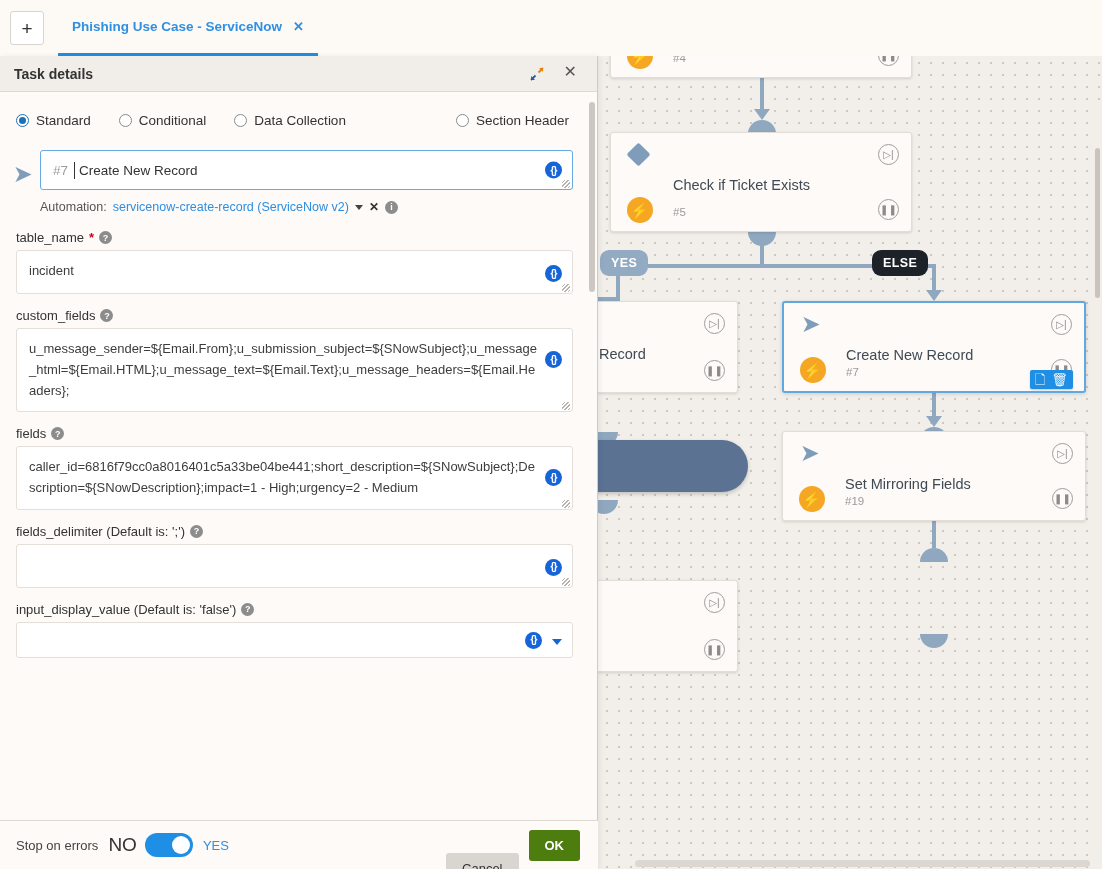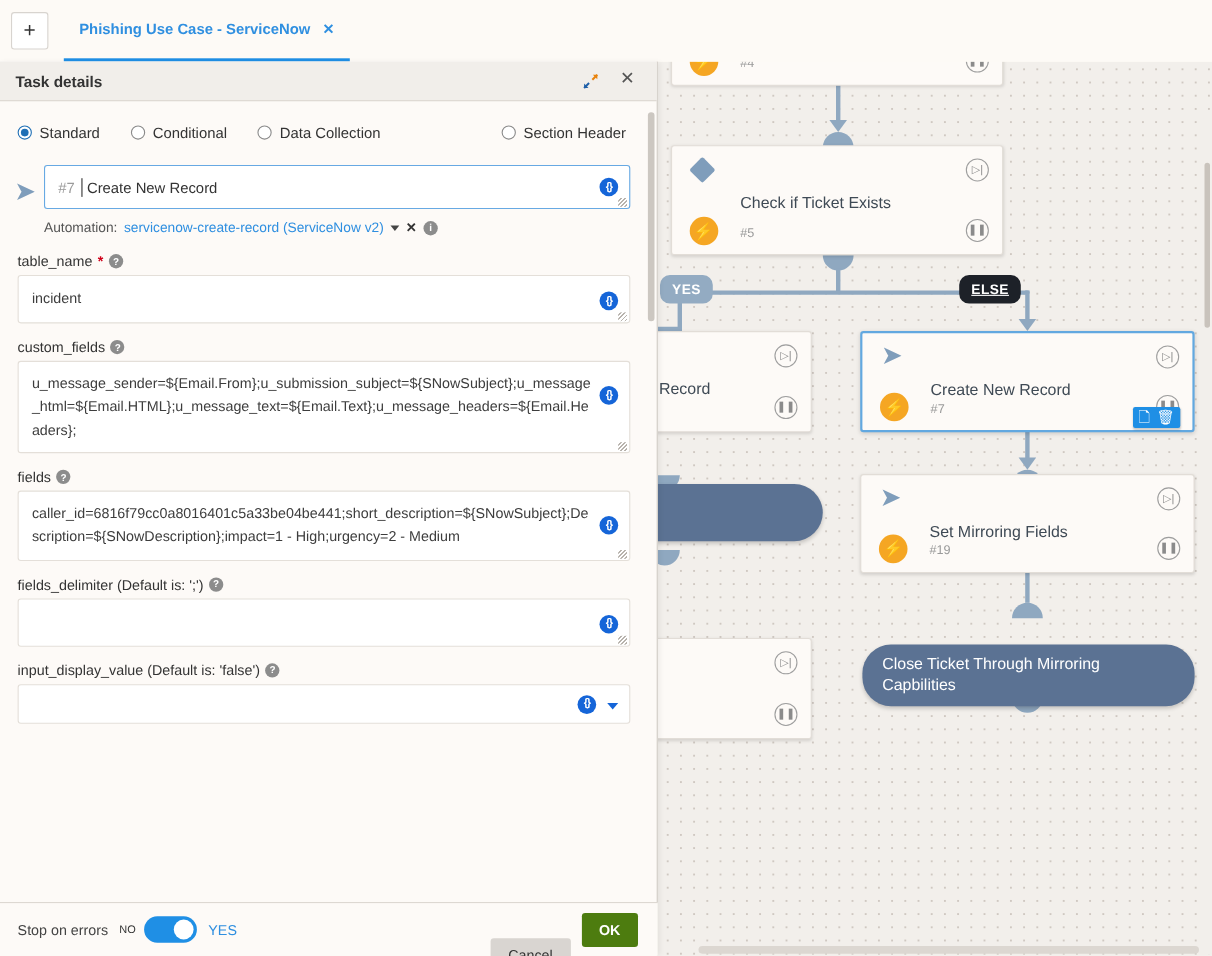--- a/index.html
+++ b/index.html
@@ -107,21 +107,21 @@
 
   .branch-label {
     position: absolute;
     border-radius: 9px;
     color: #fff;
     font-size: 12.5px; font-weight: bold;
     padding: 6px 11px;
     letter-spacing: .4px;
   }
   .branch-yes { background: #93abc2; }
-  .branch-else { background: #1d2128; text-decoration: underline; }
+  .branch-else { background: #1d2128; }
 
   .node-actions {
     position: absolute;
     background: #1f8fe5;
     border-radius: 2px;
     padding: 3px 5px;
     display: flex; gap: 6px; align-items: center;
     box-shadow: 0 1px 2px rgba(0,0,0,.2);
   }
   .node-actions span { color:#fff; font-size: 13px; line-height: 1; }
@@ -265,21 +265,21 @@
     width:0;height:0;border-left:5px solid transparent;border-right:5px solid transparent;border-top:6px solid #1565d8;
   }
 
   
   #panel-foot {
     position:absolute; left:0; bottom:0; width:598px; height: 49px;
     background:#fdfaf7; border-top:1px solid #ddd8d2;
     display:flex; align-items:center;
   }
   #stop-label { margin-left: 16px; font-size:13px; color:#444; }
-  #stop-no { margin-left: 10px; font-size:10px; color:#333; }
+  #stop-no { margin-left: 10px; font-size:19px; color:#333; }
   #toggle {
     margin-left: 8px; width: 48px; height: 24px; border-radius: 12px;
     background:#1f8fe5; position:relative;
   }
   #toggle i { position:absolute; right: 3px; top:3px; width:18px;height:18px;border-radius:50%;background:#fff; display:block;}
   #stop-yes { margin-left: 10px; font-size:13px; color:#2f8fe0; }
   #btn-cancel {
     margin-left: auto; background:#d9d5d1; border:none; border-radius:3px;
     padding: 8px 16px; font-size:13px; color:#333; font-family:inherit;margin-top:47px;
   }
@@ -376,21 +376,20 @@
 
     <div class="node" style="left:184px; top:379px; width:304px; height:90px;">
       <div class="chev">➤</div>
       <div class="node-title">Set Mirroring Fields</div>
       <div class="circ-btn circ-play">▷|</div>
       <div class="bolt">⚡</div>
       <div class="node-num">#19</div>
       <div class="circ-btn circ-pause">❚❚</div>
     </div>
 
-    <div class="pill-node" style="left:186px; top:534px; width:302px;">Close Ticket Through Mirroring Capbilities</div>
 
     <div id="cv-scroll-v">
         <i></i>
       </div>
   </div>
   <div id="canvas-top-strip"></div>
   <div id="cv-scroll-h"></div>
 
   <div id="tabbar">
     <div id="plus-btn">+</div>

